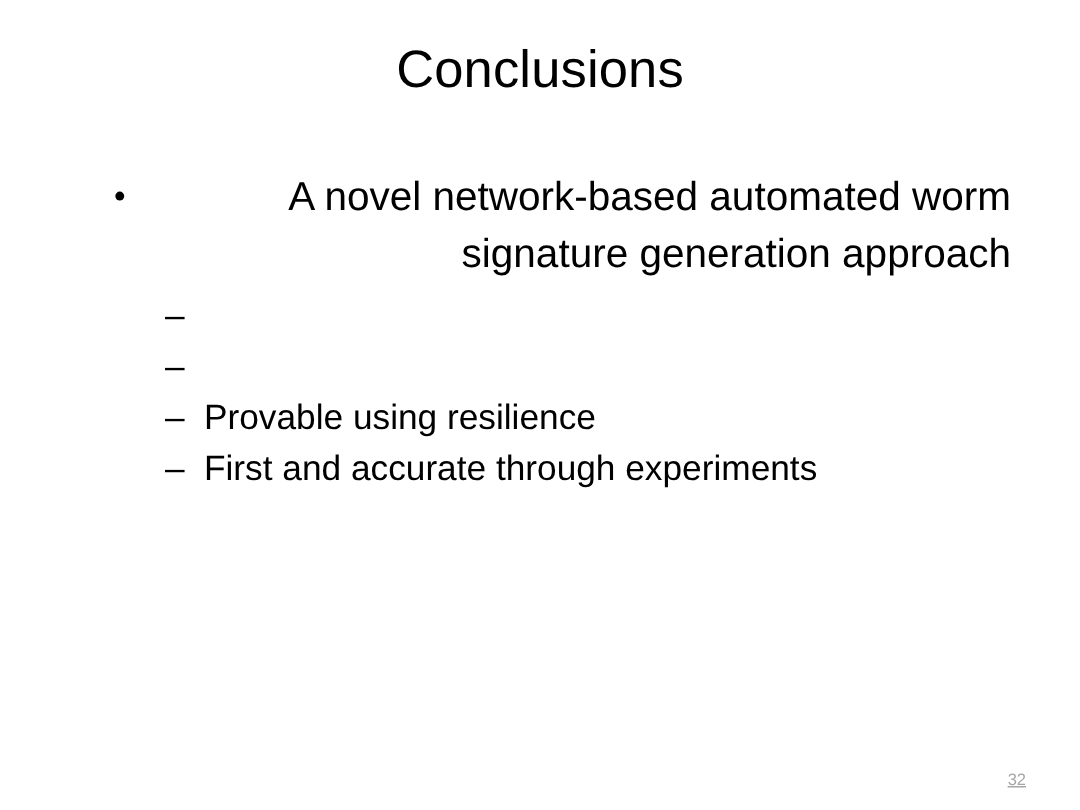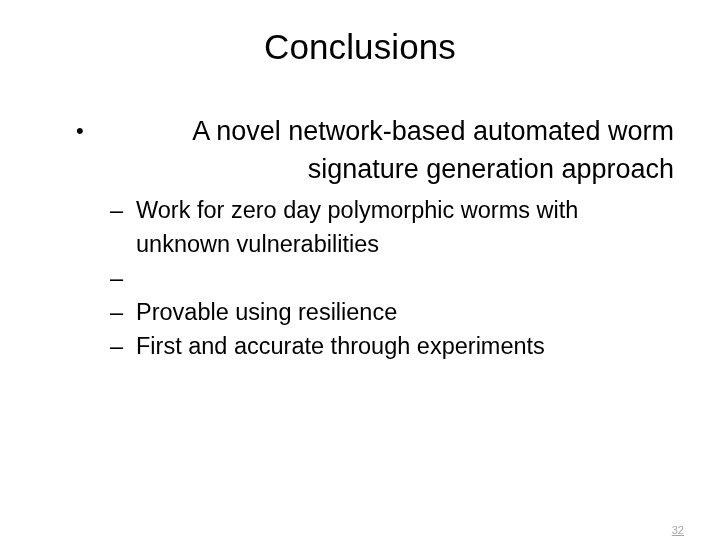--- a/index.html
+++ b/index.html
@@ -93,21 +93,21 @@
   .l2-text {
     flex: 1 1 auto;
     max-width: 555px;
     padding-left: 26px;
     box-sizing: border-box;
   }
 
   .page-number {
     position: absolute;
     right: 36px;
-    bottom: 3px;
+    bottom: 13px;
     font-size: 11px;
     line-height: 14px;
     color: #a6a6a6;
     font-weight: 400;
     text-align: right;
     text-decoration: underline;
   }
 </style>
 </head>
 <body>
@@ -120,21 +120,20 @@
 
     <div class="l1-item">
       <span class="l1-marker">•</span>
       <span class="l1-text">A novel network-based automated worm signature generation approach</span>
     </div>
 
     <div class="l2-list">
 
       <div class="l2-item">
         <span class="l2-marker">–</span>
-        <span class="l2-text">Work for zero day polymorphic worms with unknown vulnerabilities</span>
       </div>
 
       <div class="l2-item">
         <span class="l2-marker">–</span>
       </div>
 
       <div class="l2-item">
         <span class="l2-marker">–</span>
         <span class="l2-text">Provable using resilience</span>
       </div>

